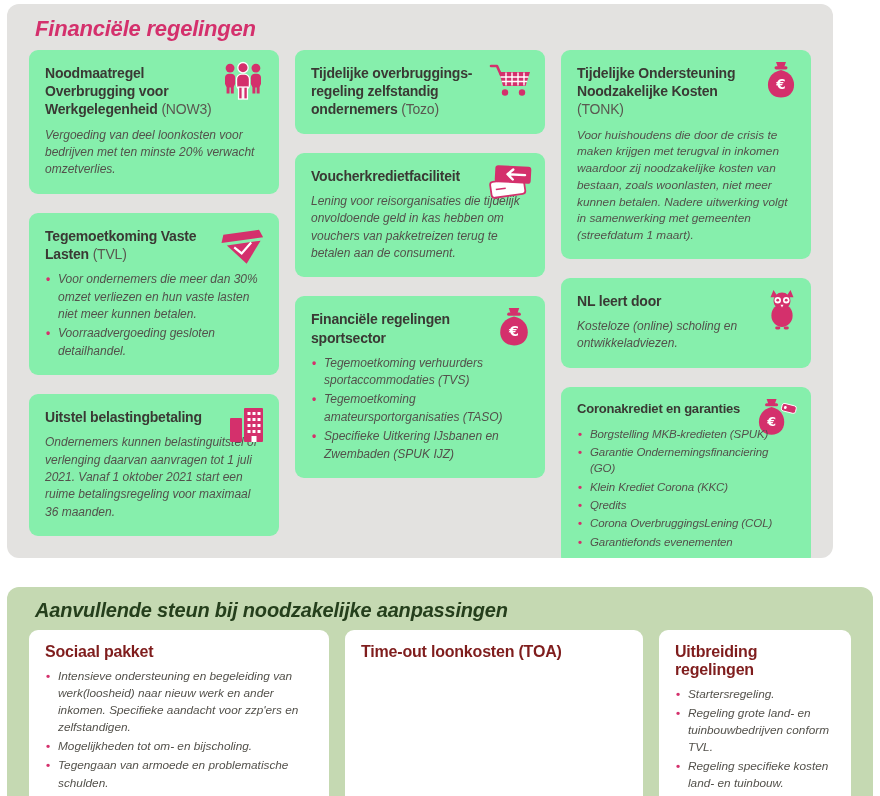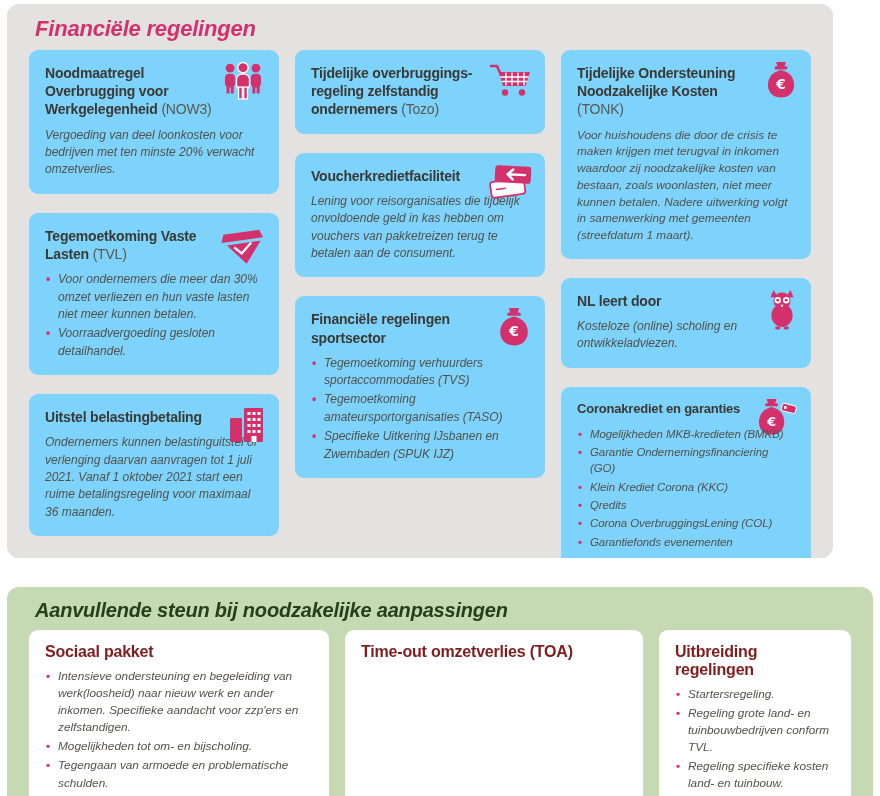--- a/index.html
+++ b/index.html
@@ -16,21 +16,21 @@
 
   .panel-heading {
     font-style:italic; font-weight:bold; margin:12px 0 0 28px; letter-spacing:-0.2px;
   }
   .panel-financial  .panel-heading { color:#d4306c; font-size:22px; }
   .panel-additional .panel-heading { color:#253f1c; font-size:20px; }
 
   .cards { display:flex; gap:16px; padding:8px 22px 0 22px; align-items:flex-start; }
   .col   { flex:1; min-width:0; display:flex; flex-direction:column; gap:19px; }
 
-  .card { position:relative; background:#7dd3fc; border-radius:9px; padding:14px 16px 15px 16px; }
+  .card { position:relative; background:#86efac; border-radius:9px; padding:14px 16px 15px 16px; }
 
   .card-title {
     font-size:14px; font-weight:bold; color:#3a3934; line-height:1.3;
     padding-right:36px; letter-spacing:-0.2px;
   }
   .card-title .suffix { font-weight:normal; color:#5a5850;text-align:right; }
   .title-oneline { white-space:nowrap; }
   .title-sm { font-size:13px; padding-right:44px; }
 
   .card-icon { position:absolute; top:11px; right:12px; display:flex; justify-content:flex-end; }
@@ -275,21 +275,21 @@
                 <path d="M18 10 C8.5 12 4 19 4 26.5 C4 35 10 40.5 18 40.5 C26 40.5 32 35 32 26.5 C32 19 27.5 12 18 10 Z"></path>
               </g>
               <g transform="rotate(14 38 12)">
                 <rect x="29" y="7.5" width="16" height="8.5" rx="2.5" fill="#d4306c" stroke="#ffffff" stroke-width="1"></rect>
                 <circle cx="33" cy="11.7" r="1.6" fill="#ffffff"></circle>
               </g>
               <text x="18" y="31" text-anchor="middle" font-size="14" font-weight="bold" fill="#ffffff" font-family="DejaVu Sans, sans-serif">€</text>
             </svg>
           </div>
           <ul class="bullets bullets-sm">
-            <li>Mogelijkheden MKB-kredieten (BMKB)</li>
+            <li>Borgstelling MKB-kredieten (SPUK)</li>
             <li>Garantie Ondernemingsfinanciering (GO)</li>
             <li>Klein Krediet Corona (KKC)</li>
             <li>Qredits</li>
             <li>Corona OverbruggingsLening (COL)</li>
             <li>Garantiefonds evenementen</li>
           </ul>
         </div>
 
       </div>
     </div>
@@ -304,21 +304,21 @@
         <div class="bcard-title">Sociaal pakket</div>
         <ul class="bullets">
           <li>Intensieve ondersteuning en begeleiding van werk(loosheid) naar nieuw werk en ander inkomen. Specifieke aandacht voor zzp'ers en zelfstandigen.</li>
           <li>Mogelijkheden tot om- en bijscholing.</li>
           <li>Tegengaan van armoede en problematische schulden.</li>
           <li>Voorkomen van jeugdwerkloosheid.</li>
         </ul>
       </div>
 
       <div class="bcard bcard-b">
-        <div class="bcard-title">Time-out omzetverlies (TOA)</div>
+        <div class="bcard-title">Time-out loonkosten (TOA)</div>
       </div>
 
       <div class="bcard bcard-c">
         <div class="bcard-title">Uitbreiding regelingen</div>
         <ul class="bullets">
           <li>Startersregeling.</li>
           <li>Regeling grote land- en tuinbouwbedrijven conform TVL.</li>
           <li>Regeling specifieke kosten land- en tuinbouw.</li>
         </ul>
       </div>

